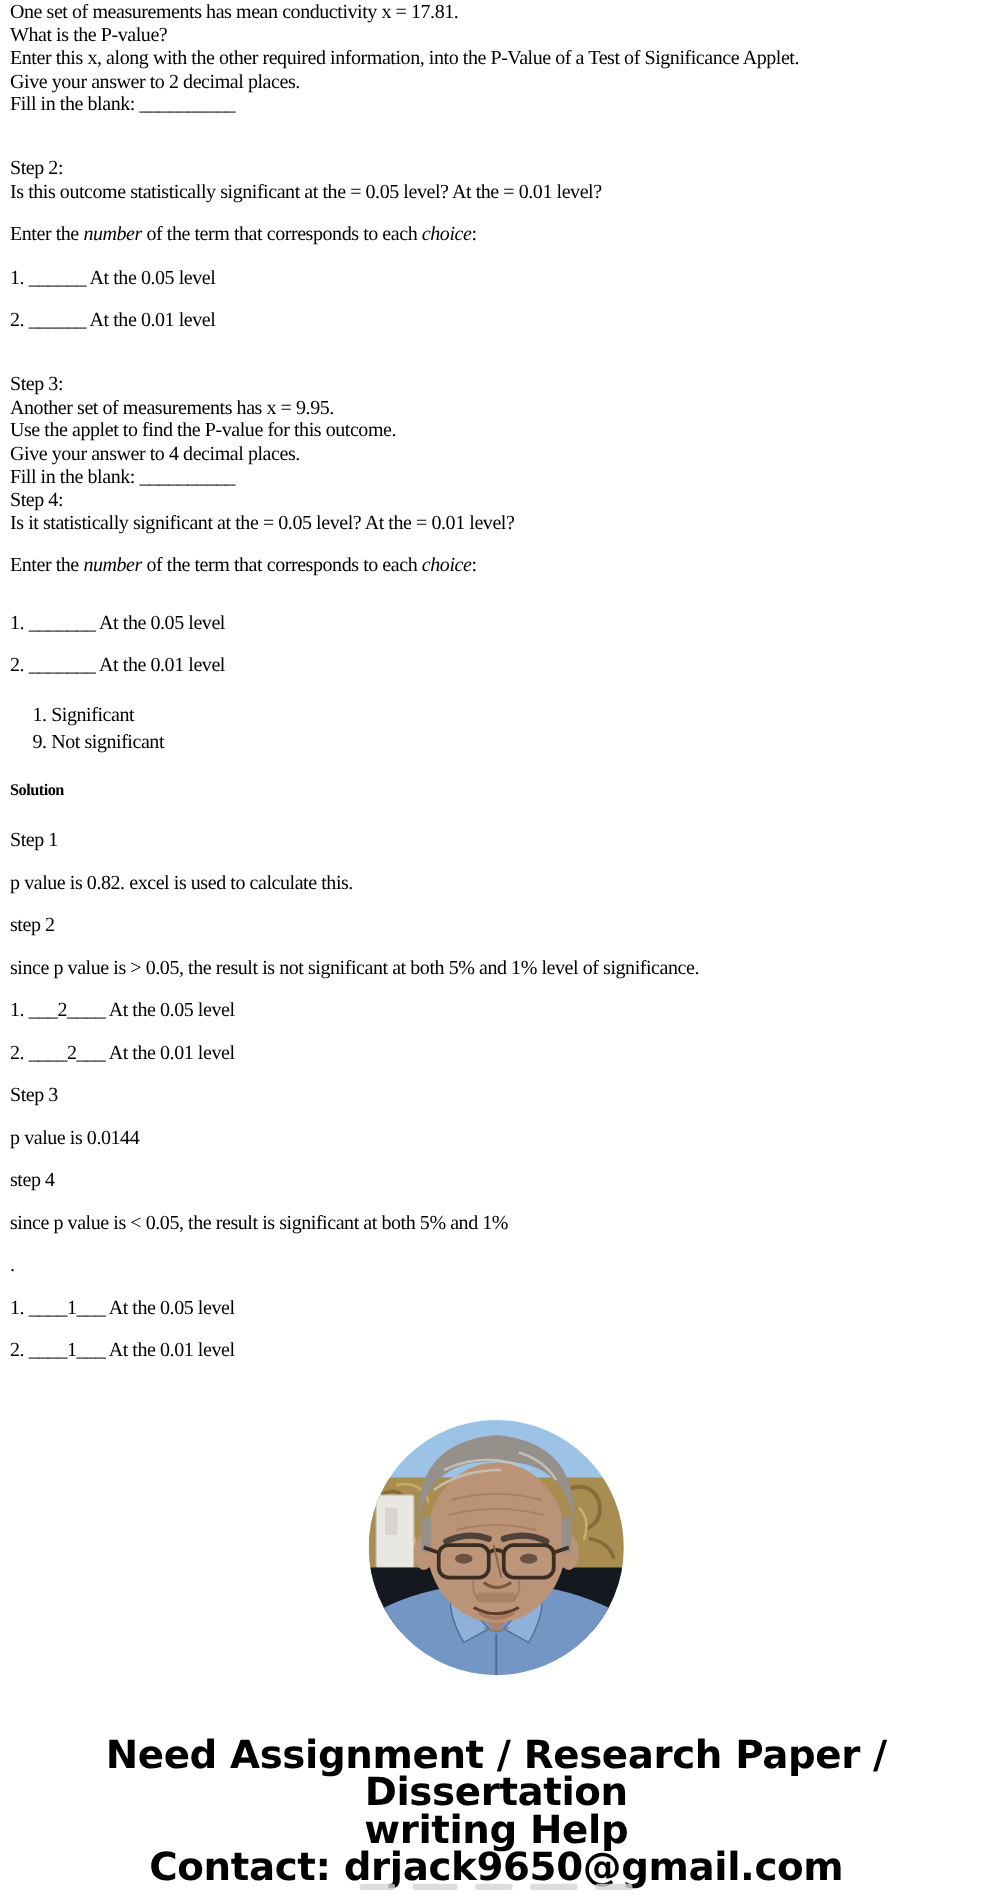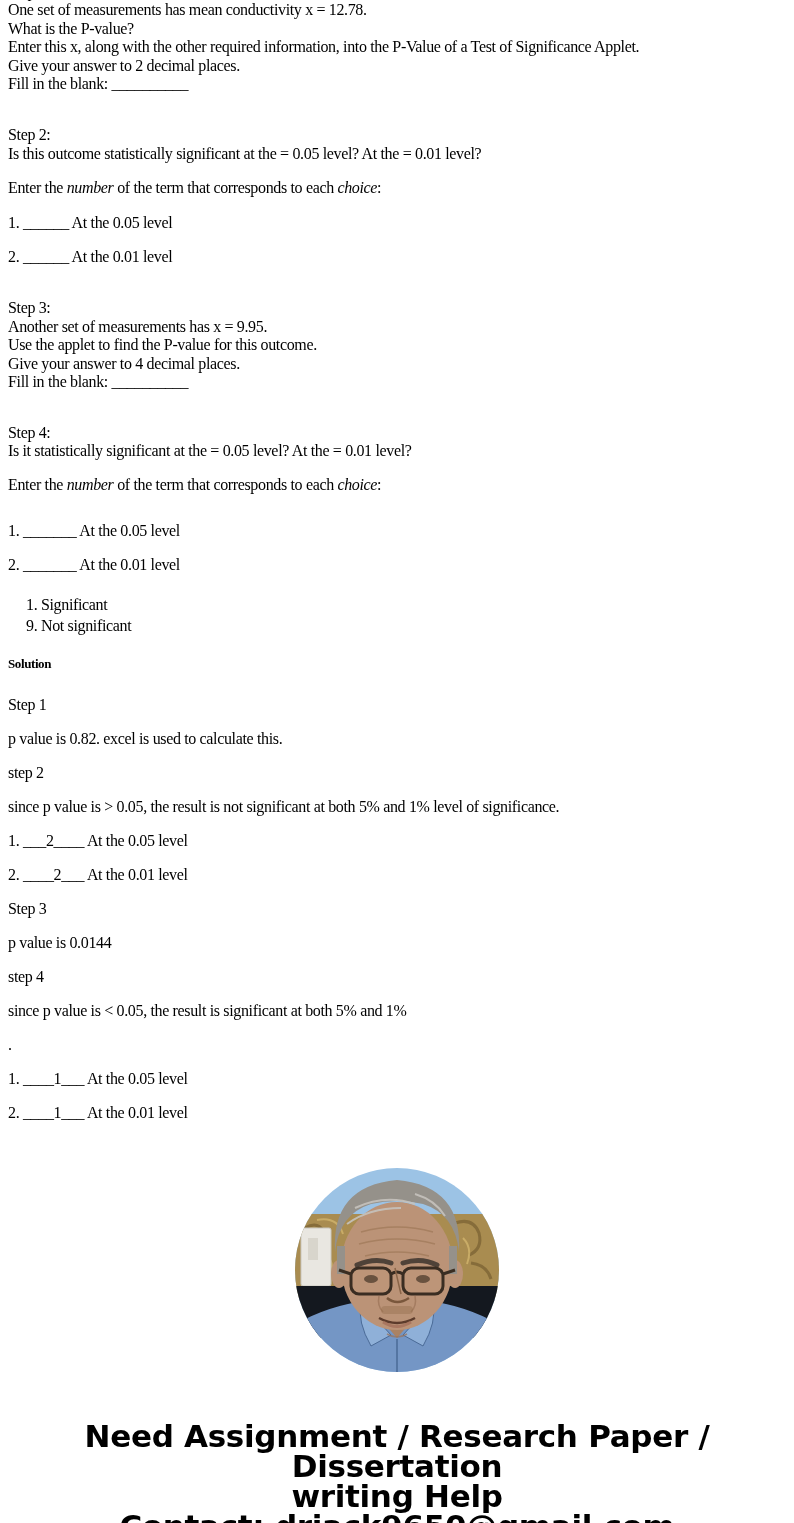--- a/index.html
+++ b/index.html
@@ -11,21 +11,21 @@
   .doc {
     padding: 0 8px;
     margin-top: -17px;
     font-size: 16px;
     line-height: 18.4px;
     letter-spacing: -0.35px;
   }
   .para { margin: 0; }
   .line { display: block; }
   .gap-xl  { margin-top: 33px; }
-  .gap-xl2 { margin-top: 32px; }
+  .gap-xl2 { }
   .gap-md  { margin-top: 16px; }
   .gap-md15{ margin-top: 27px; }
   .choices { margin-top: 19px; padding-left: 6px; margin-left: 12px; }
   .choices .line { line-height: 21.8px; }
   .solution-heading {
     font-size: 13px; line-height: 21.5px; font-weight: bold;
     letter-spacing: -0.4px; margin: 16px 0 21px 0;
   }
   .sol-p { margin: 15.6px 0 0 0; }
   .avatar {
@@ -50,21 +50,21 @@
   .fd-1 { width: 28px; } .fd-2 { width: 36px; } .fd-3 { width: 30px; }
   .fd-4 { width: 38px; } .fd-5 { width: 30px; }
 </style>
 </head>
 <body>
 
 <div class="doc">
 
   <p class="para">
     <span class="line">Step 1:</span>
-    <span class="line">One set of measurements has mean conductivity x = 12.78.</span>
+    <span class="line">One set of measurements has mean conductivity x = 17.81.</span>
     <span class="line">What is the P-value?</span>
     <span class="line">Enter this x, along with the other required information, into the P-Value of a Test of Significance Applet.</span>
     <span class="line">Give your answer to 2 decimal places.</span>
     <span class="line">Fill in the blank: __________</span>
   </p>
 
   <p class="para gap-xl">
     <span class="line">Step 2:</span>
     <span class="line">Is this outcome statistically significant at the = 0.05 level? At the = 0.01 level?</span>
   </p>

